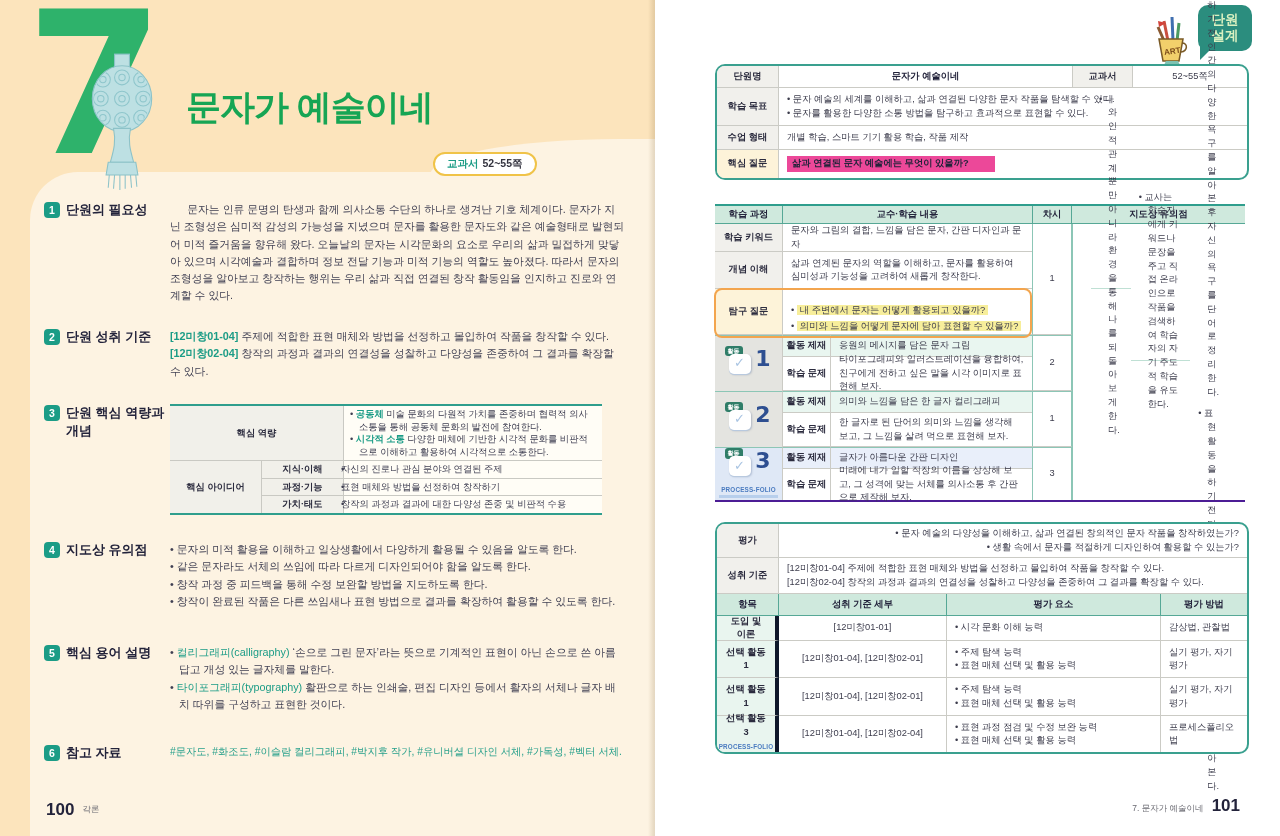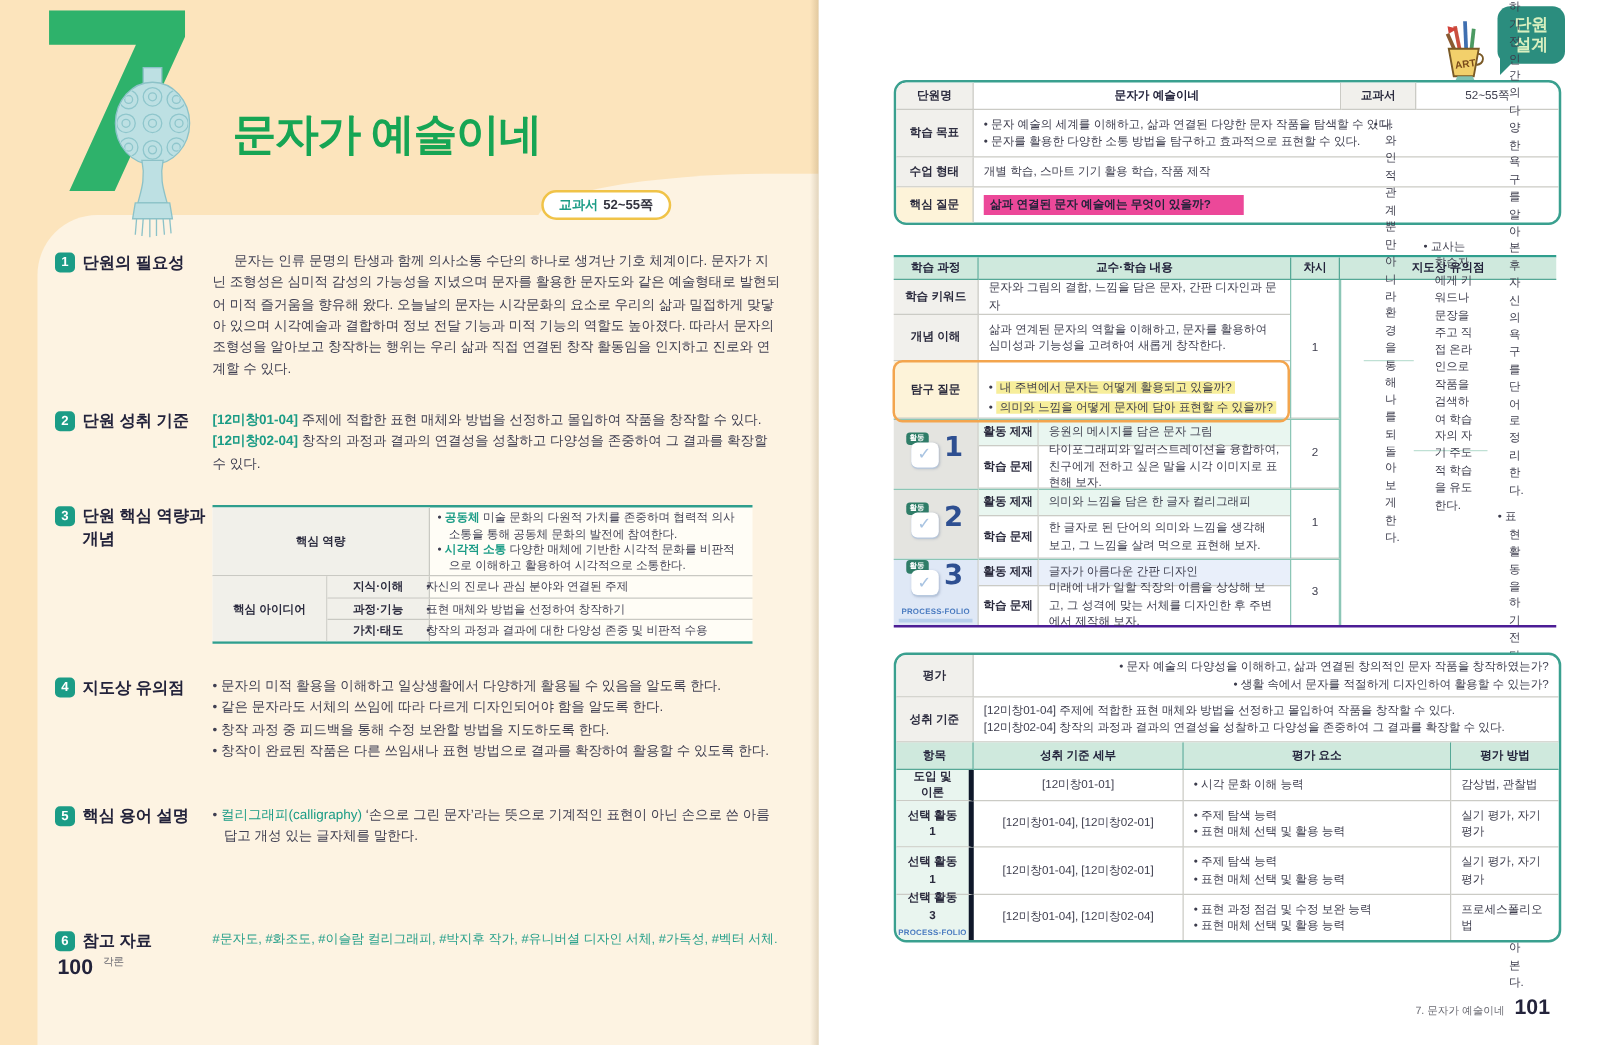--- a/index.html
+++ b/index.html
@@ -35,21 +35,21 @@
   .teal{color:#1b9c86;}
   .tags-line{font-size:10.3px;color:#28a08b;}
   
   .ctab{display:grid;grid-template-columns:92px 82px 1fr;width:432px;
         border-top:2px solid #2f9e8d;border-bottom:2px solid #2f9e8d;
         font-size:9.3px;color:#3f3f52;background:#fffdf6;line-height:1.35;}
   .ctab .cc{display:flex;align-items:center;padding:2px 6px;border-bottom:1px solid #c9c9c3;}
   .ctab .clab{background:#f1f0ea;justify-content:center;font-weight:bold;color:#2b2b3e;
         border-right:1px solid #c9c9c3;text-align:center;}
   .ctab .nbb{border-bottom:none;}
-  .pg-footer-left{position:absolute;left:46px;top:764px;display:flex;align-items:flex-start;gap:8px;}
+  .pg-footer-left{position:absolute;left:46px;top:800px;display:flex;align-items:center;gap:8px;}
   .pg-num{font-size:17px;font-weight:bold;color:#23233b;}
   .pg-lab{font-size:8.5px;color:#6a6a72;}
   
   .page-right{position:absolute;left:655px;top:0;width:625px;height:836px;background:#ffffff;}
   .spine{position:absolute;left:648px;top:0;width:14px;height:836px;
          background:linear-gradient(to right,rgba(120,90,40,0) 0%,rgba(120,90,40,.18) 45%,rgba(60,60,60,.10) 55%,rgba(60,60,60,0) 100%);}
   .corner{position:absolute;right:28px;top:5px;display:flex;align-items:flex-start;}
   .bubble{position:relative;background:#2b8d7e;border-radius:10px;width:54px;height:46px;
          display:flex;flex-direction:column;align-items:center;justify-content:center;
          font-size:13.5px;font-weight:bold;color:#d9f0c0;line-height:1.15;}
@@ -226,20 +226,21 @@
     </div>
   </div>
 
   <div class="section" style="top:644px;">
     <div class="sec-head">
       <span class="numbadge">5</span>
       <span>핵심 용어 설명</span>
     </div>
     <div class="sec-body">
       <div class="bt"><span class="teal">컬리그래피(calligraphy)</span><span> ‘손으로 그린 문자’라는 뜻으로 기계적인 표현이 아닌 손으로 쓴 아름답고 개성 있는 글자체를 말한다.</span></div>
+      <div class="bt"><span class="teal">타이포그래피(typography)</span><span> 활판으로 하는 인쇄술, 편집 디자인 등에서 활자의 서체나 글자 배치 따위를 구성하고 표현한 것이다.</span></div>
     </div>
   </div>
 
   <div class="section" style="top:744px;">
     <div class="sec-head">
       <span class="numbadge">6</span>
       <span>참고 자료</span>
     </div>
     <div class="sec-body">
       <div class="tags-line">#문자도, #화조도, #이슬람 컬리그래피, #박지후 작가, #유니버셜 디자인 서체, #가독성, #벡터 서체.</div>
@@ -346,21 +347,21 @@
       <div class="act-icon">
         <span class="act-tag">활동</span>
         <span class="act-chip">✓</span>
         <span class="act-num">3</span>
       </div>
       <span class="folio">PROCESS-FOLIO</span>
     </div>
     <div class="c slab pblue ttop" style="grid-area:9/2/10/3;">활동 제재</div>
     <div class="c pblue ttop" style="grid-area:9/3/10/4;text-align:center;">글자가 아름다운 간판 디자인</div>
     <div class="c slab nb" style="grid-area:10/2/11/3;">학습 문제</div>
-    <div class="c nb" style="grid-area:10/3/11/4;">미래에 내가 일할 직장의 이름을 상상해 보고, 그 성격에 맞는 서체를 디자인한 후 주변에서 제작해 보자.</div>
+    <div class="c nb" style="grid-area:10/3/11/4;">미래에 내가 일할 직장의 이름을 상상해 보고, 그 성격에 맞는 서체를 의사소통 후 간판으로 제작해 보자.</div>
     <div class="c sess ttop nb" style="grid-area:9/4/11/5;">3</div>
 
     <div class="c guide" style="grid-area:2/5/11/6;">
       <div class="g-sec g-div g1">
         <div class="bt">나와 인적 관계뿐만 아니라 환경을 통해 나를 되돌아보게 한다.</div>
       </div>
       <div class="g-sec g-div g2">
         <div class="bt">교사는 학습자에게 키워드나 문장을 주고 직접 온라인으로 작품을 검색하여 학습자의 자기 주도적 학습을 유도한다.</div>
       </div>
       <div class="g-sec g3">

